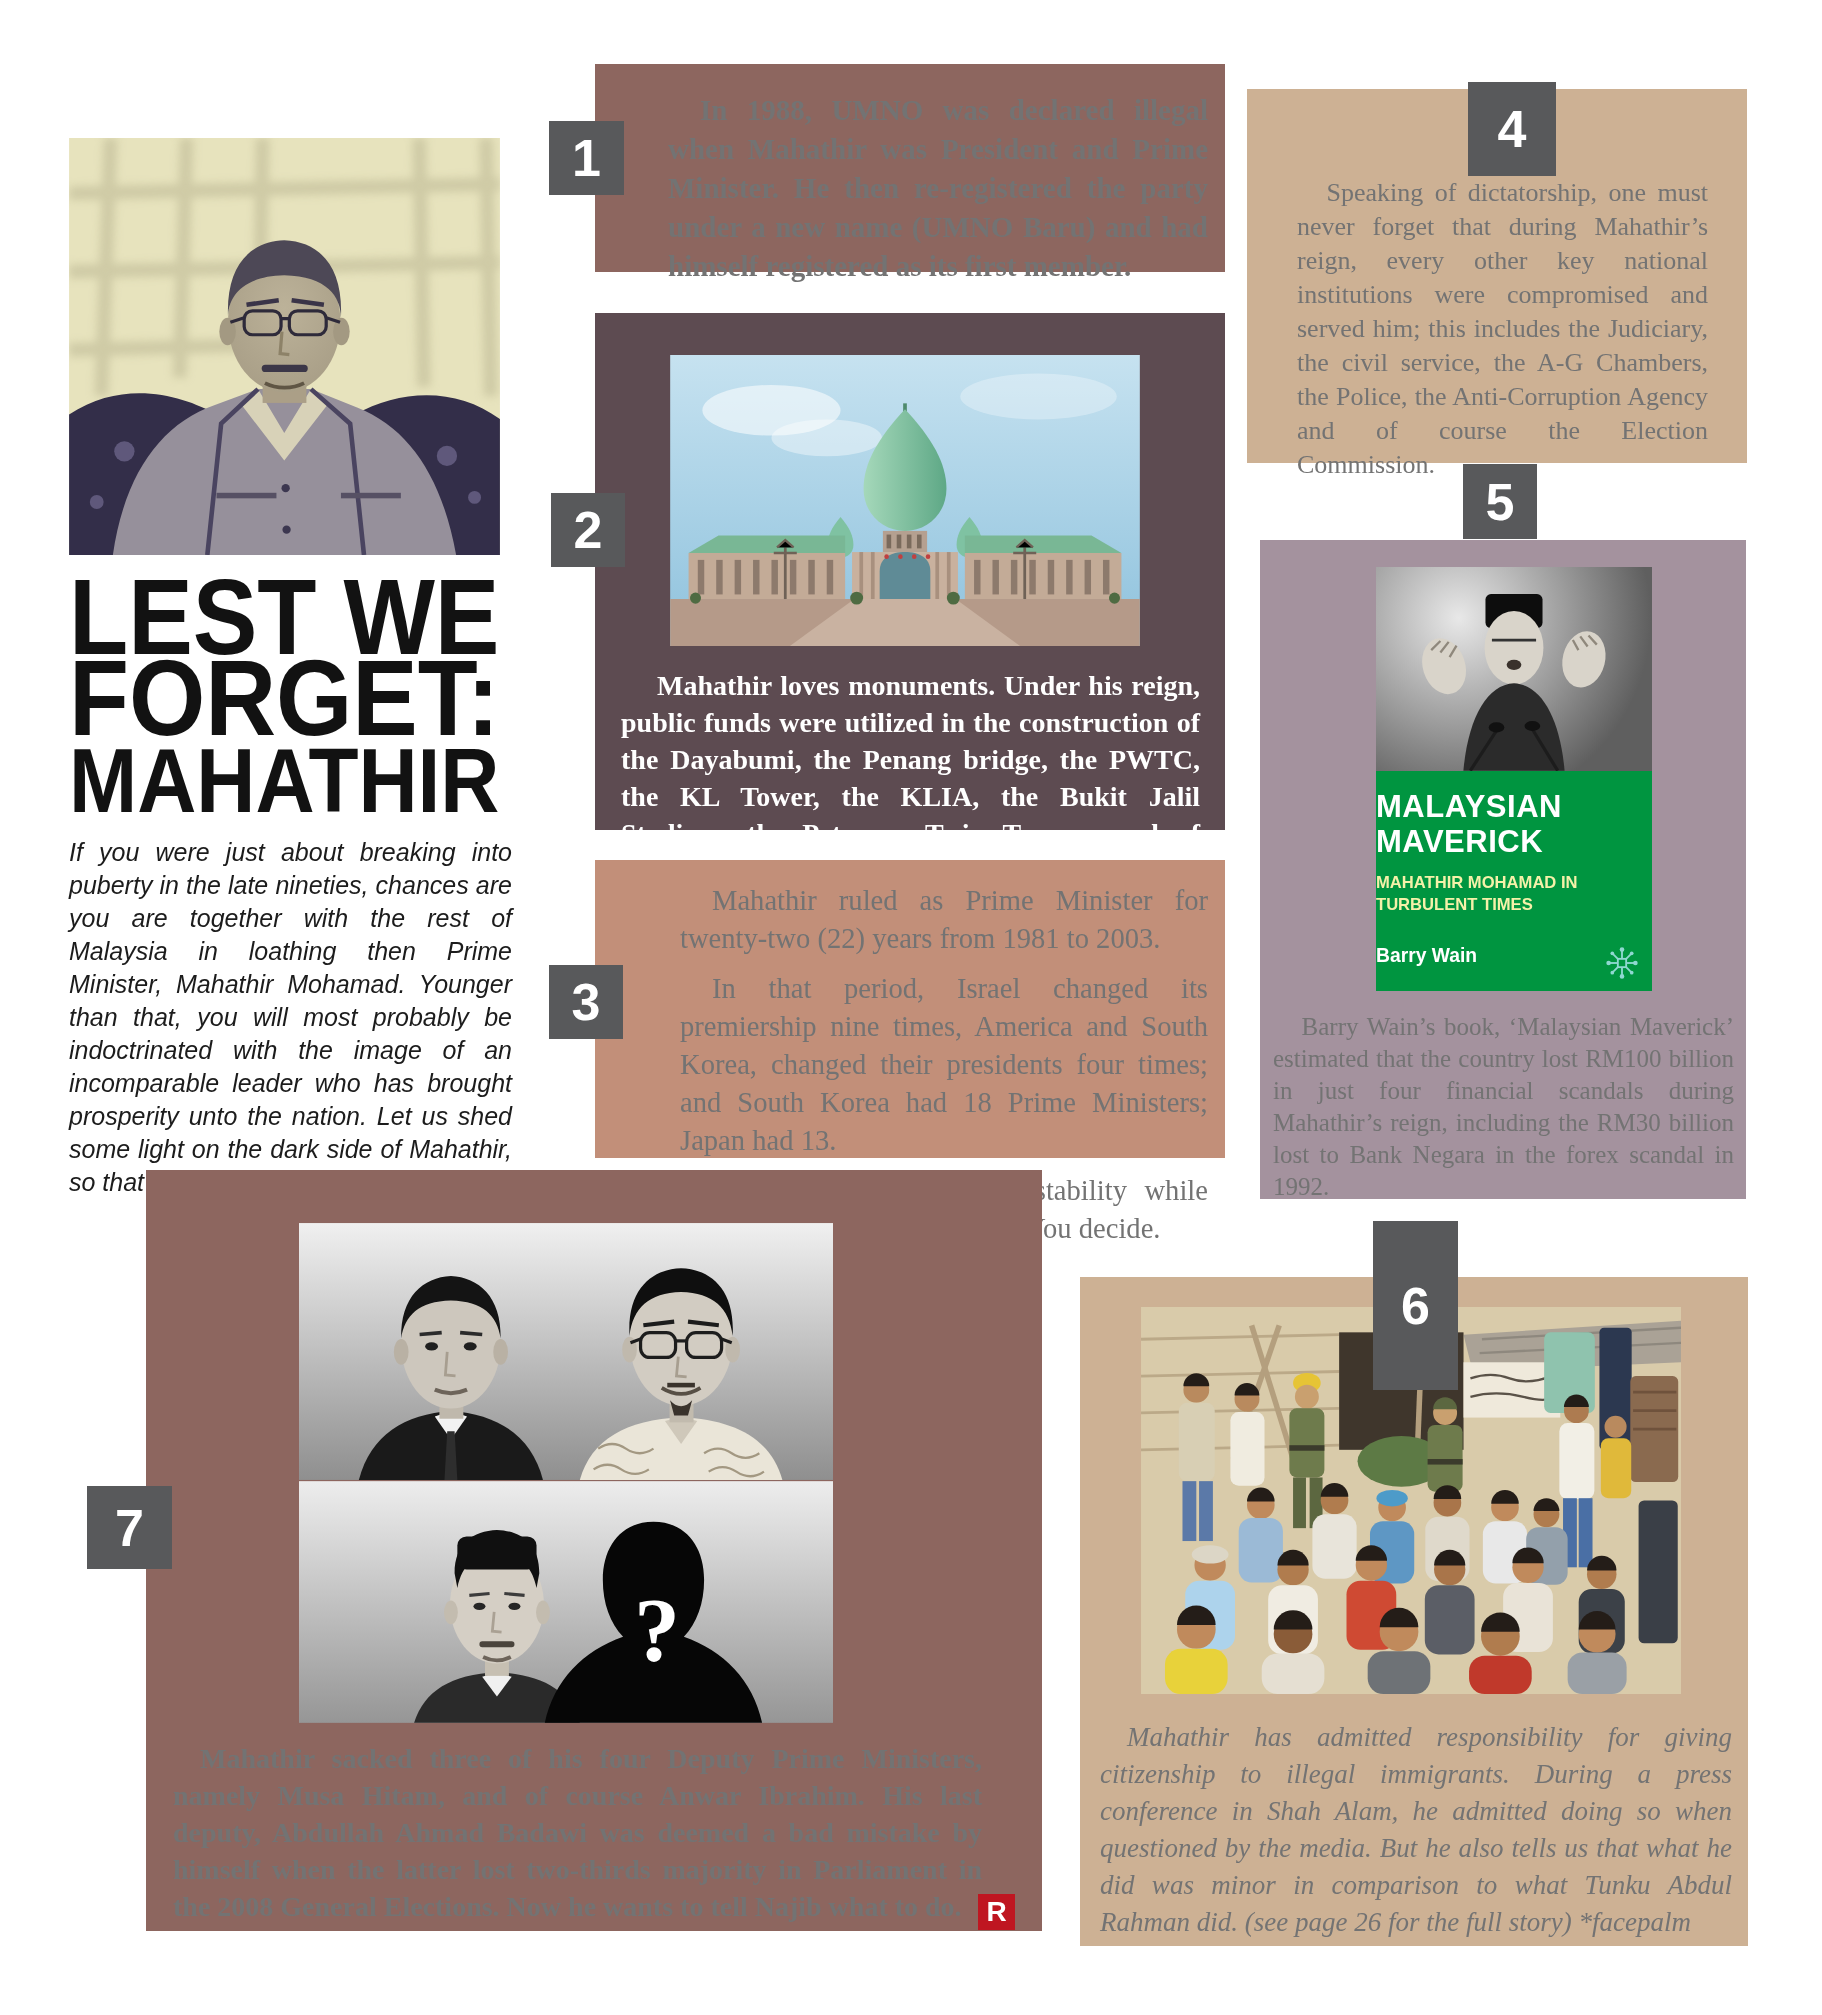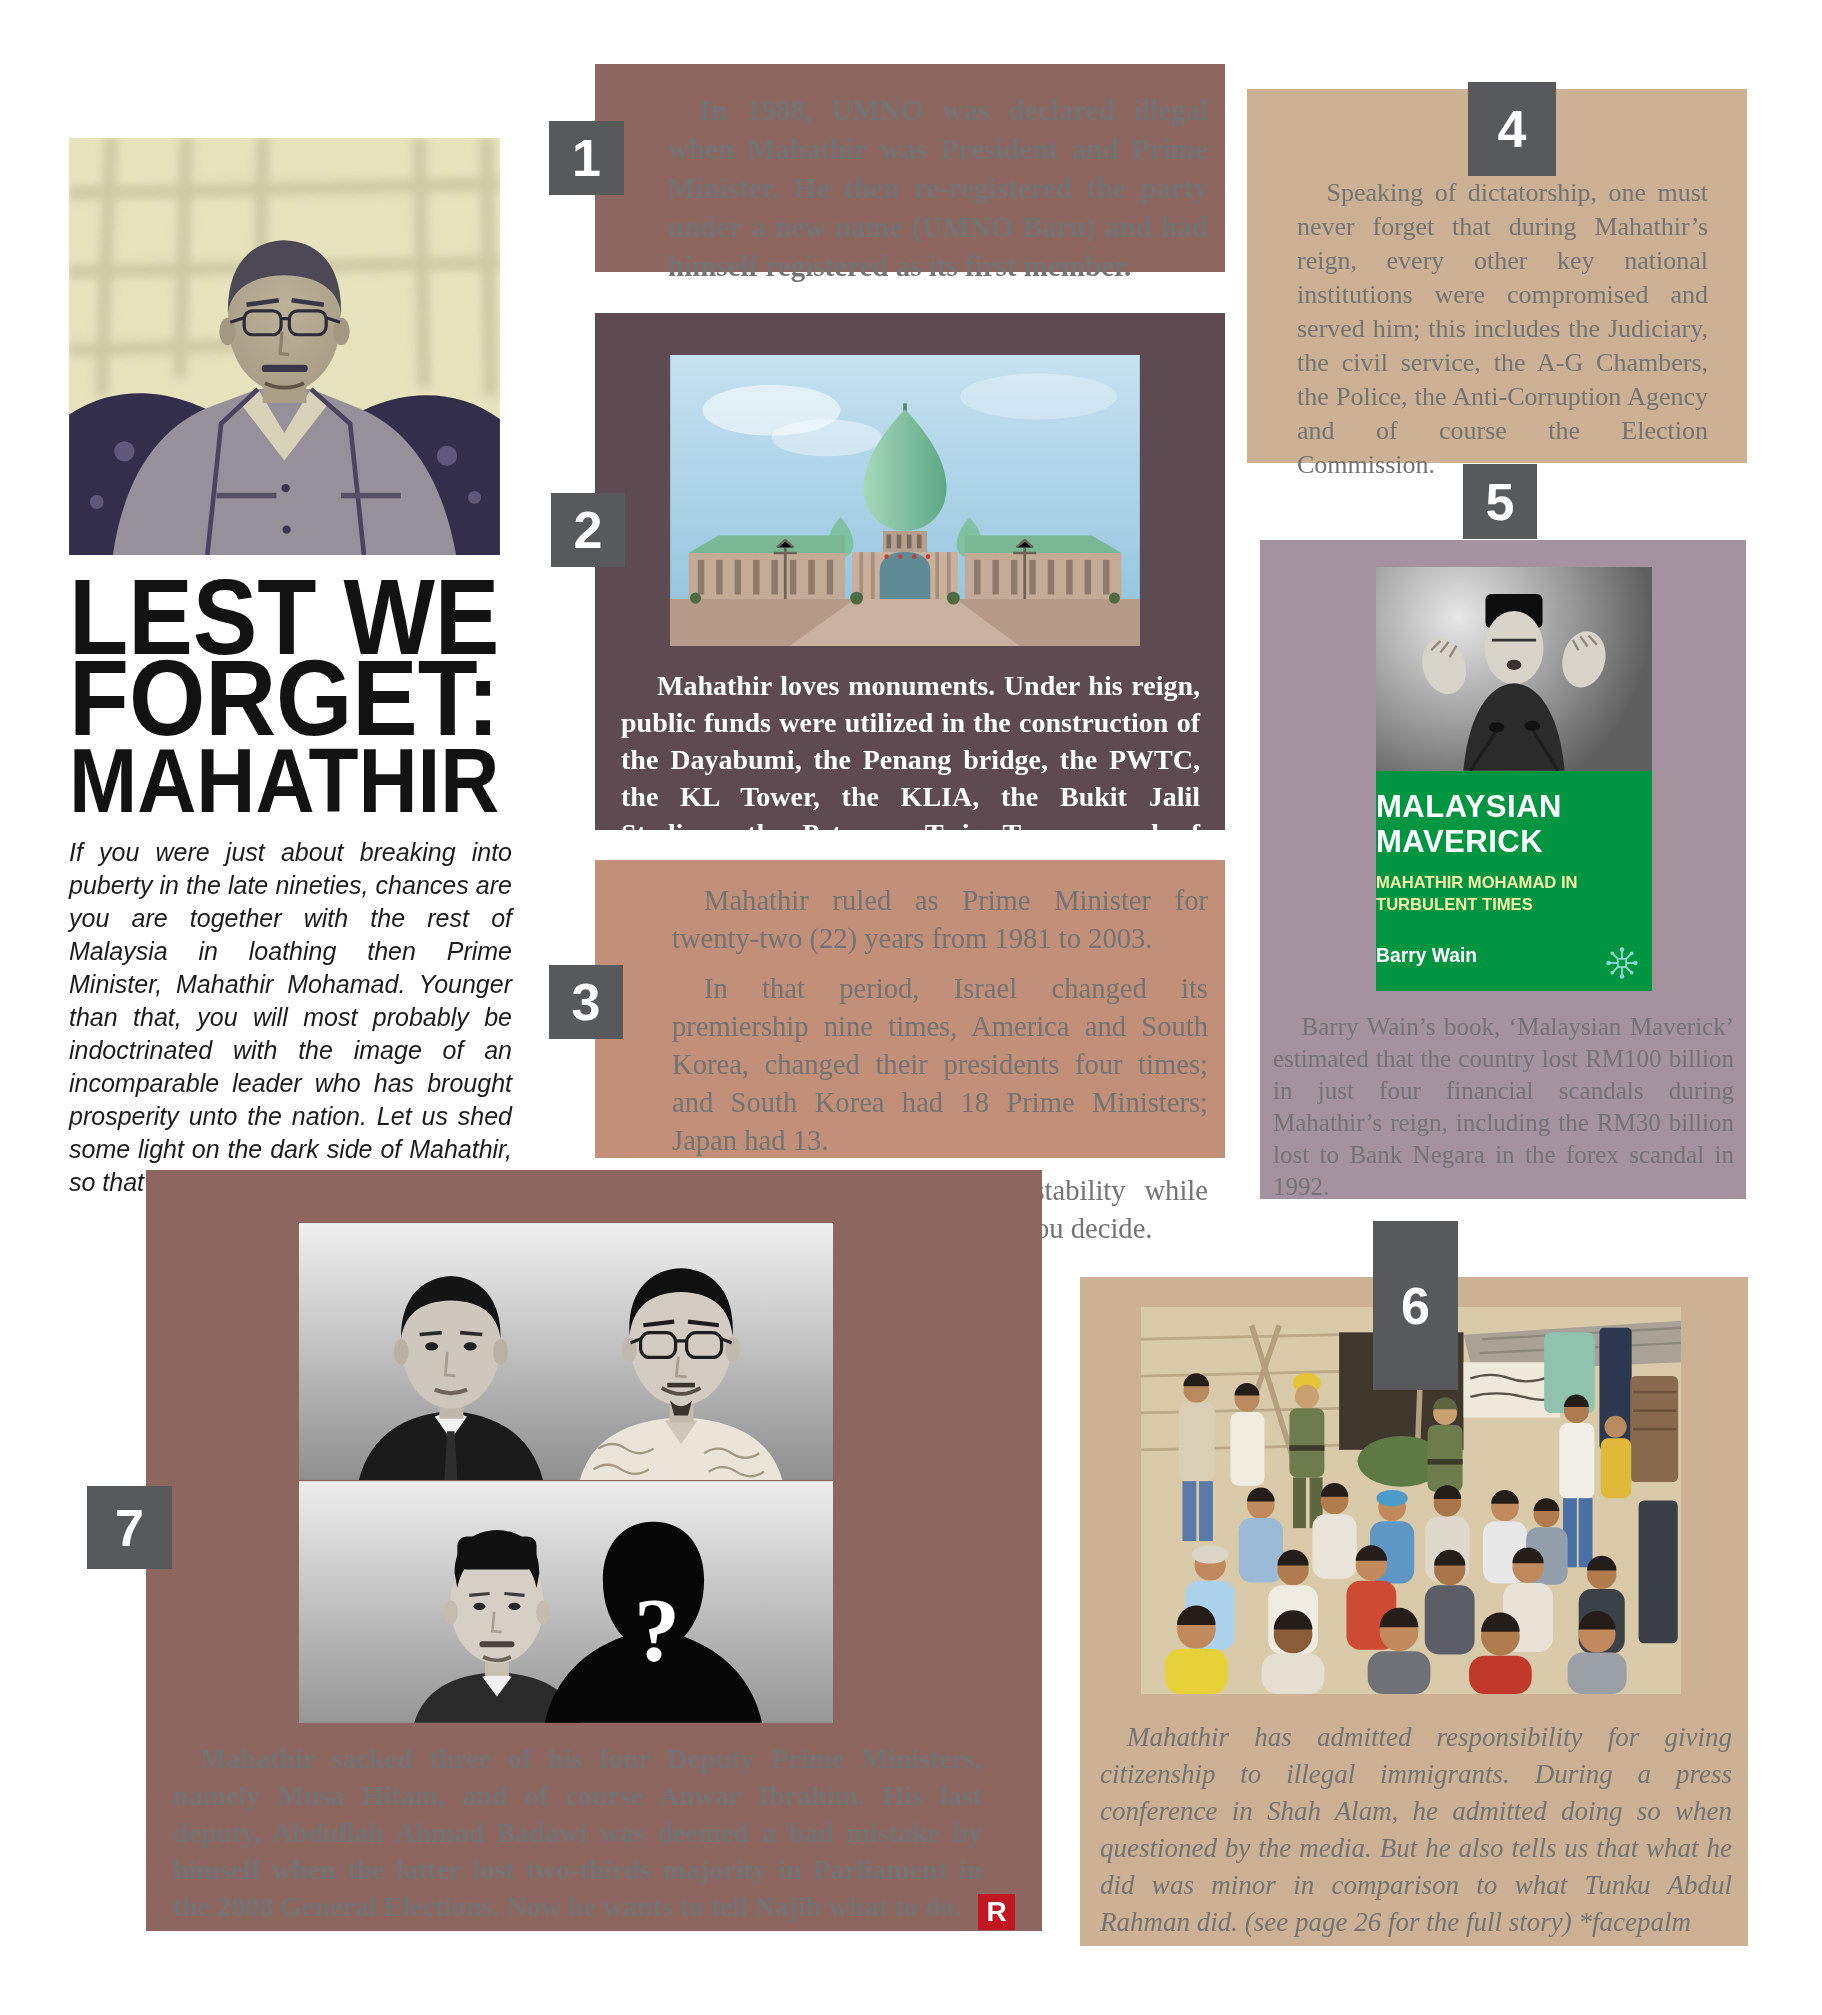--- a/index.html
+++ b/index.html
@@ -27,21 +27,21 @@
   .badge7{left:87px;top:1486px;width:85px;height:83px;}
   
   .serif{font-family:"Liberation Serif", serif;color:#737373;text-align:justify;}
   .title-svg{position:absolute;left:69px;top:573px;}
   .intro{left:69px;top:836px;width:443px;font-family:"Liberation Sans",sans-serif;
          font-style:italic;font-size:25px;line-height:33px;color:#1c1c1c;text-align:justify;}
   .text1{left:668px;top:91px;width:540px;font-size:29px;line-height:39px;font-weight:bold;text-indent:32px;}
   .caption2{left:621px;top:667px;width:579px;font-size:28px;line-height:37px;font-weight:bold;
             color:#ffffff;text-indent:36px;}
   .text3{left:668px;top:882px;width:540px;font-size:28.6px;line-height:38px;}
-  .text3 p{margin:0 0 12px 4px;text-indent:32px;}
+  .text3 p{margin:0 0 12px 12px;text-indent:32px;}
   .text4{left:1297px;top:176px;width:411px;font-size:26px;line-height:34px;text-indent:29.5px;}
   .caption5{left:1273px;top:1011px;width:461px;font-size:25px;line-height:32px;text-indent:28.6px;}
   .caption6{left:1100px;top:1719px;width:632px;font-size:27px;line-height:37px;text-indent:27px;font-style:italic;}
   .caption7{left:173px;top:1740px;width:809px;font-size:28px;line-height:37px;font-weight:bold;text-indent:27px;}
   
   .portrait{left:69px;top:138px;width:431px;height:417px;}
   .photo2{left:670px;top:355px;width:470px;height:291px;}
   .photo6{left:1141px;top:1307px;width:540px;height:387px;}
   .panelA{left:299px;top:1223px;width:534px;height:257px;}
   .panelB{left:299px;top:1481px;width:534px;height:242px;}

